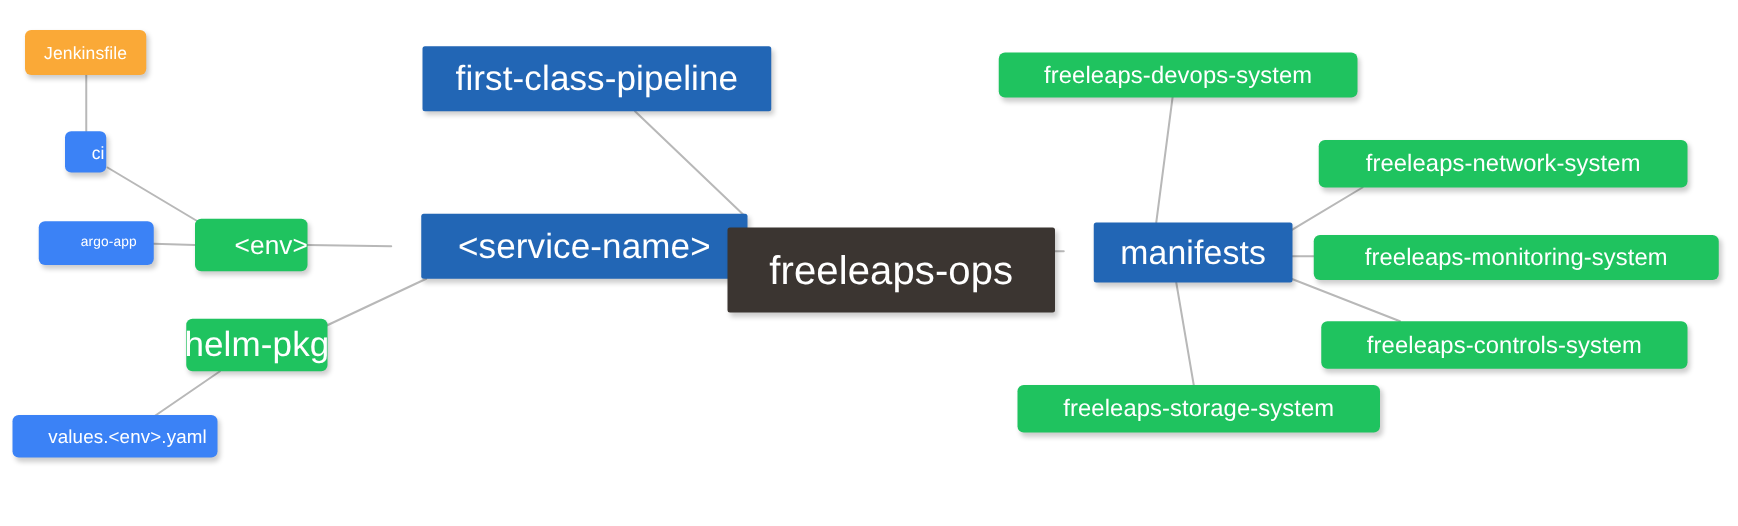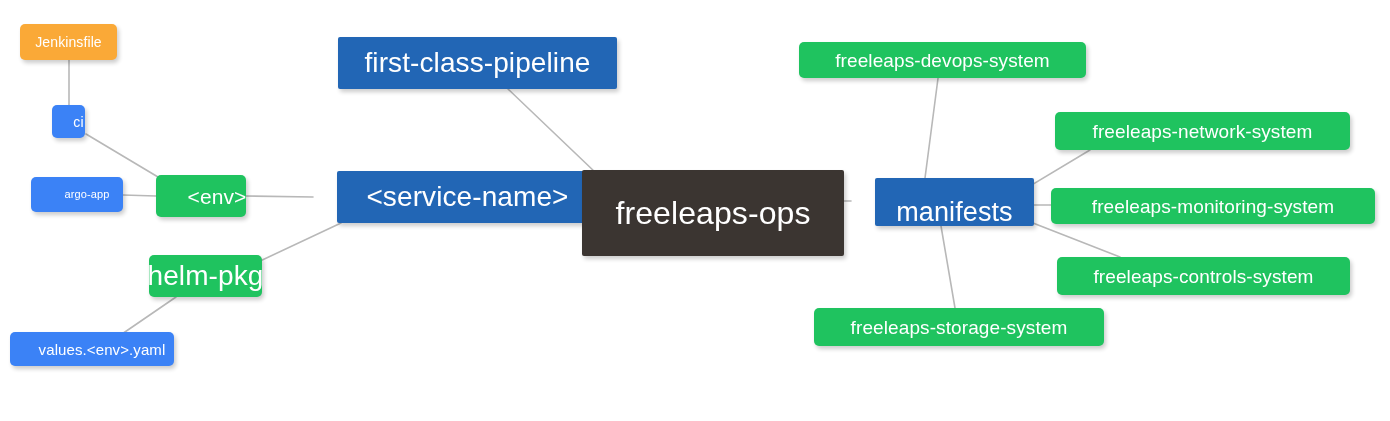--- a/index.html
+++ b/index.html
@@ -106,24 +106,24 @@
       </div>
       <div class="node n-red" style="left: 10px; top: 332px; width: 164px; height: 34px; font-size: 15px;">
         <span>values.&lt;env&gt;.yaml</span>
       </div>
       <div class="node n-blue" style="left: 314px; top: 37px; width: 279px; height: 52px; font-size: 28px;">
         <span>first-class-pipeline</span>
       </div>
       <div class="node n-blue" style="left: 313px; top: 171px; width: 261px; height: 52px; font-size: 28px;">
         <span>&lt;service-name&gt;</span>
       </div>
-      <div class="node n-root" style="left: 582px; top: 170px; width: 262px; height: 86px; font-size: 32px; text-align: right;">
+      <div class="node n-root" style="left: 582px; top: 182px; width: 262px; height: 68px; font-size: 32px; text-align: right;">
         <span>freeleaps-ops</span>
       </div>
-      <div class="node n-blue" style="left: 851px; top: 178px; width: 159px; height: 48px; font-size: 27px; align-items: flex-end;">
+      <div class="node n-blue" style="left: 851px; top: 178px; width: 159px; height: 48px; font-size: 27px;">
         <span>manifests</span>
       </div>
       <div class="node n-green" style="left: 799px; top: 42px; width: 287px; height: 36px; font-size: 19px;">
         <span>freeleaps-devops-system</span>
       </div>
       <div class="node n-green" style="left: 1055px; top: 112px; width: 295px; height: 38px; font-size: 19px;">
         <span>freeleaps-network-system</span>
       </div>
       <div class="node n-green" style="left: 1051px; top: 188px; width: 324px; height: 36px; font-size: 19px;">
         <span>freeleaps-monitoring-system</span>

